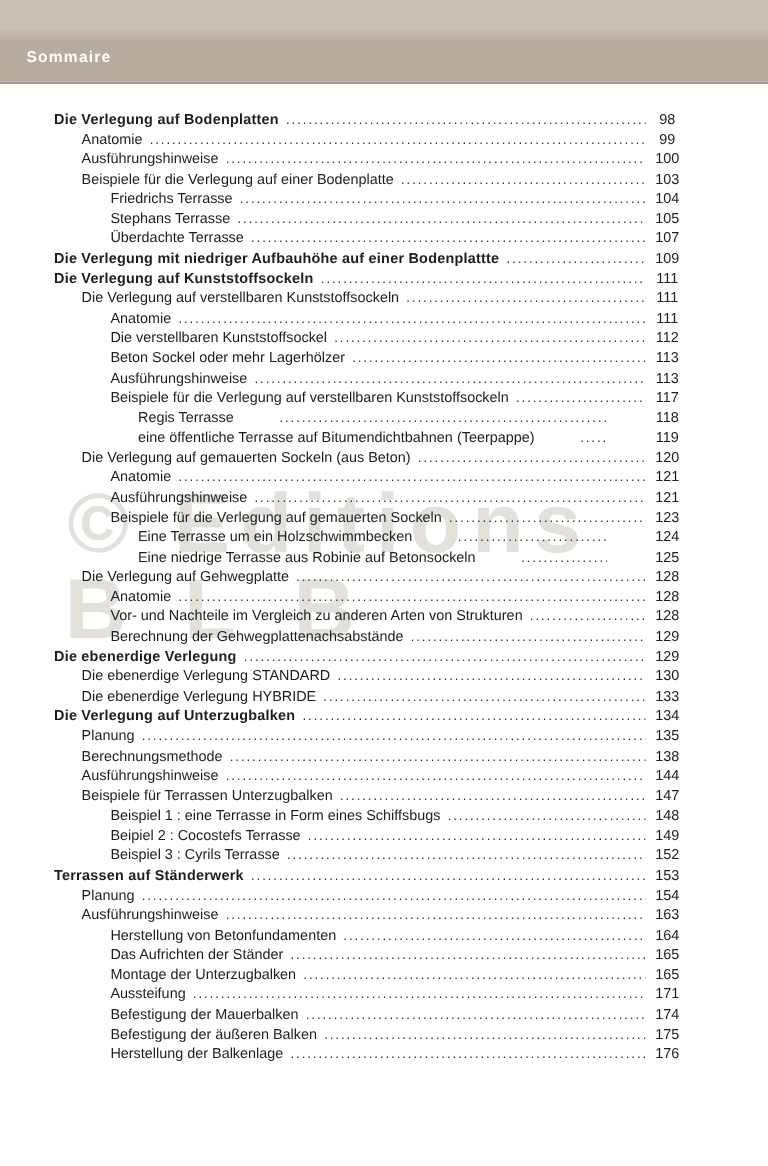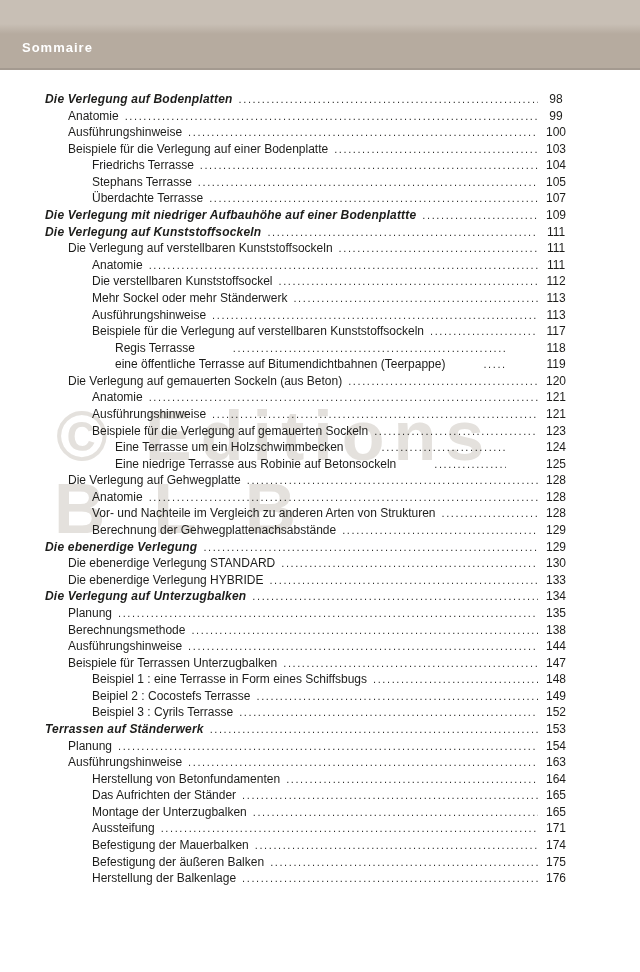--- a/index.html
+++ b/index.html
@@ -73,21 +73,20 @@
     font-size: 12px;
     color: var(--ink);
     white-space: nowrap;
   }
   .toc-row.lvl0 { padding-left: 0; }
   .toc-row.lvl1 { padding-left: 23px; }
   .toc-row.lvl2 { padding-left: 47px; }
   .toc-row.lvl3 { padding-left: 70px; gap: 32px; }
   .toc-row.bold .toc-label {
     font-weight: 700;
-    font-style: italic;
     letter-spacing: 0.2px;
   }
   .toc-label { flex: 0 0 auto; }
   .toc-leader {
     flex: 1 1 auto;
     overflow: hidden;
     margin: 0 5px 0 6px;
     color: #2c2c2a;
     font-weight: 400;
     font-style: normal;
@@ -174,21 +173,21 @@
         <span class="toc-label">Anatomie</span>
         <span class="toc-leader"></span>
         <span class="toc-page">111</span>
       </div>
       <div class="toc-row lvl2">
         <span class="toc-label">Die verstellbaren Kunststoffsockel</span>
         <span class="toc-leader"></span>
         <span class="toc-page">112</span>
       </div>
       <div class="toc-row lvl2">
-        <span class="toc-label">Mehr Sockel oder mehr Ständerwerk</span>
+        <span class="toc-label">Beton Sockel oder mehr Lagerhölzer</span>
         <span class="toc-leader"></span>
         <span class="toc-page">113</span>
       </div>
       <div class="toc-row lvl2">
         <span class="toc-label">Ausführungshinweise</span>
         <span class="toc-leader"></span>
         <span class="toc-page">113</span>
       </div>
       <div class="toc-row lvl2">
         <span class="toc-label">Beispiele für die Verlegung auf verstellbaren Kunststoffsockeln</span>

